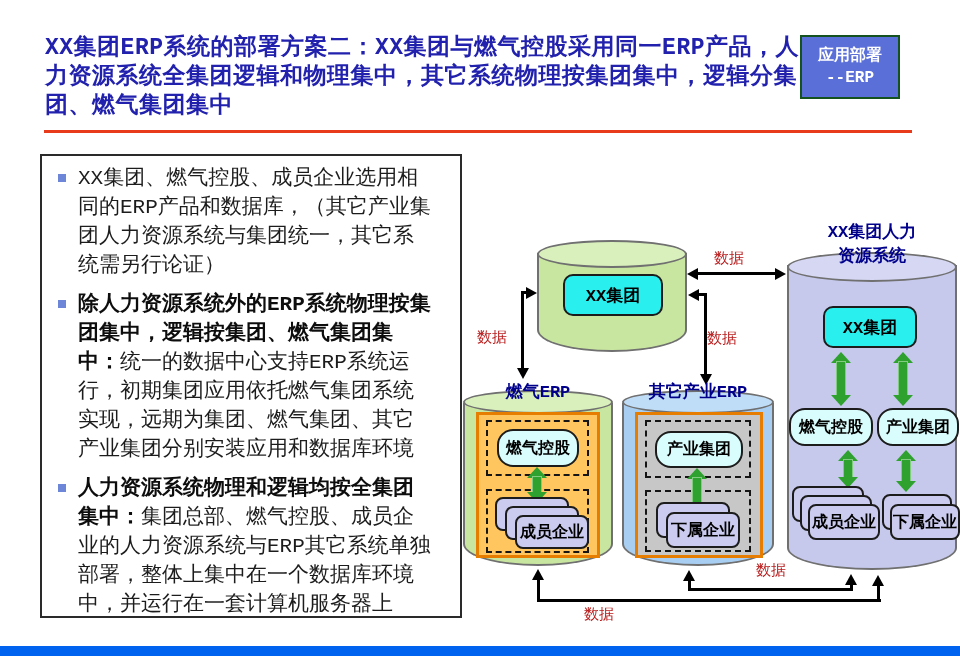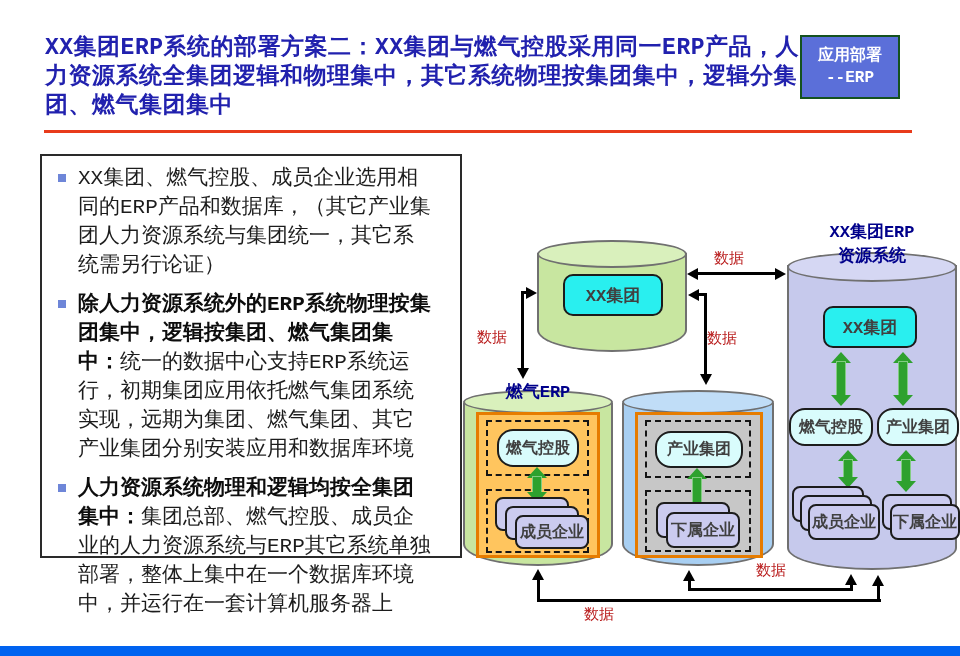--- a/index.html
+++ b/index.html
@@ -9,39 +9,39 @@
   .title{position:absolute;left:45px;top:34px;width:756px;font-size:23px;font-weight:bold;
          color:#2121AE;line-height:29px;letter-spacing:0.5px;}
   .tag{position:absolute;left:800px;top:35px;width:100px;height:64px;background:#5B6FD9;
        border:2px solid #14521F;color:#ffffff;font-weight:bold;font-size:16px;text-align:center;
        display:flex;flex-direction:column;justify-content:center;line-height:22px;box-sizing:border-box;}
   .divider{position:absolute;left:44px;top:130px;width:868px;height:3px;background:#E83B1B;}
   .bottombar{position:absolute;left:0;top:646px;width:960px;height:10px;background:#0063F0;}
   .watermark{position:absolute;left:752px;top:606px;font-size:25px;font-weight:bold;color:#A3A3A3;
              letter-spacing:1px;}
   
-  .panel{position:absolute;left:40px;top:154px;width:422px;height:404px;border:2px solid #2a2a2a;
+  .panel{position:absolute;left:40px;top:154px;width:422px;height:464px;border:2px solid #2a2a2a;
          background:#fff;box-sizing:border-box;padding:8px 26px 4px 10px;}
   .bullet{position:relative;padding-left:26px;margin-bottom:10px;font-size:21px;line-height:29px;
           color:#1c1c1c;}
   .bullet .sq{position:absolute;left:6px;top:10px;width:8px;height:8px;background:#6E86D8;}
   .bullet b{color:#0d0d0d;}
   
   .cyl{position:absolute;}
   .cyl .body{position:absolute;left:0;right:0;top:13px;bottom:0;border:2px solid #707070;border-top:none;
              border-radius:0 0 50% 50%/0 0 22px 22px;box-sizing:border-box;}
   .cyl .cap{position:absolute;left:0;right:0;top:0;height:28px;border:2px solid #707070;
             border-radius:50%;box-sizing:border-box;}
   .cyl.green .body{background:#C8E6A0;} .cyl.green .cap{background:#D9F0BC;}
   .cyl.blue  .body{background:#A8CFF2;} .cyl.blue  .cap{background:#C0DDF7;}
   .cyl.purple .body{background:#C6C9EC;} .cyl.purple .cap{background:#D5D7F3;}
   .cyl-label{position:absolute;text-align:center;font-weight:bold;color:#00008B;font-size:17px;z-index:6;}
   
   .node{position:absolute;display:flex;align-items:center;justify-content:center;font-weight:bold;
-        font-size:16px;color:#404040;border:2px solid #1c1c1c;box-sizing:border-box;z-index:5;}
+        font-size:16px;color:#000000;border:2px solid #1c1c1c;box-sizing:border-box;z-index:5;}
   .node.cyan{background:#29EFEF;border-radius:10px;font-size:17px;}
   .node.pale{background:#D9FCFC;border-radius:16px;}
   .node.lav{background:#CBCBEF;border-radius:8px;}
   .orect{position:absolute;background:#FFC55E;border:3px solid #E67C00;box-sizing:border-box;z-index:2;}
   .grect{position:absolute;background:#C7C7C7;border:3px solid #E67C00;box-sizing:border-box;z-index:2;}
   .dashed{position:absolute;border:2.5px dashed #151515;box-sizing:border-box;z-index:3;}
   
   .garrow{position:absolute;width:20px;z-index:5;}
   .garrow .gsh{position:absolute;left:5px;right:5px;top:9px;bottom:9px;background:#2EA12E;border:1px solid #82CC82;}
   .garrow.single .gsh{bottom:0;}
@@ -81,21 +81,21 @@
       <span class="sq"></span><b>人力资源系统物理和逻辑均按全集团集中：</b><span>集团总部、燃气控股、成员企业的人力资源系统与ERP其它系统单独部署，整体上集中在一个数据库环境中，并运行在一套计算机服务器上</span>
     </div>
   </div>
 
   <div class="cyl green" style="left:537px;top:240px;width:150px;height:112px;">
     <div class="body"></div>
     <div class="cap"></div>
   </div>
   <div class="node cyan" style="left:563px;top:274px;width:100px;height:42px;">XX集团</div>
 
-  <div class="cyl-label" style="left:788px;top:220px;width:168px;">XX集团ERP</div>
+  <div class="cyl-label" style="left:788px;top:220px;width:168px;">XX集团人力</div>
   <div class="cyl-label" style="left:788px;top:244px;width:168px;">资源系统</div>
   <div class="cyl purple" style="left:787px;top:252px;width:170px;height:318px;">
     <div class="body"></div>
     <div class="cap" style="height:30px;"></div>
   </div>
   <div class="node cyan" style="left:823px;top:306px;width:94px;height:42px;">XX集团</div>
   <div class="garrow" style="left:831px;top:352px;height:54px;">
     <i class="up"></i>
       <i class="gsh"></i>
       <i class="dn"></i>
@@ -134,20 +134,21 @@
   <div class="garrow" style="left:527px;top:467px;height:36px;">
     <i class="up"></i>
       <i class="gsh"></i>
       <i class="dn"></i>
     </div>
   <div class="dashed" style="left:486px;top:489px;width:103px;height:64px;"></div>
   <div class="node lav" style="left:495px;top:497px;width:74px;height:34px;"></div>
   <div class="node lav" style="left:505px;top:506px;width:74px;height:34px;"></div>
   <div class="node lav" style="left:515px;top:515px;width:74px;height:34px;">成员企业</div>
 
+  <div class="cyl-label" style="left:622px;top:380px;width:152px;">其它产业ERP</div>
   <div class="cyl blue" style="left:622px;top:390px;width:152px;height:176px;">
     <div class="body"></div>
     <div class="cap" style="height:24px;"></div>
   </div>
   <div class="grect" style="left:635px;top:412px;width:128px;height:146px;"></div>
   <div class="dashed" style="left:645px;top:420px;width:106px;height:58px;"></div>
   <div class="node pale" style="left:655px;top:431px;width:88px;height:37px;">产业集团</div>
   <div class="garrow single" style="left:687px;top:468px;height:36px;">
     <i class="up"></i>
       <i class="gsh"></i>

